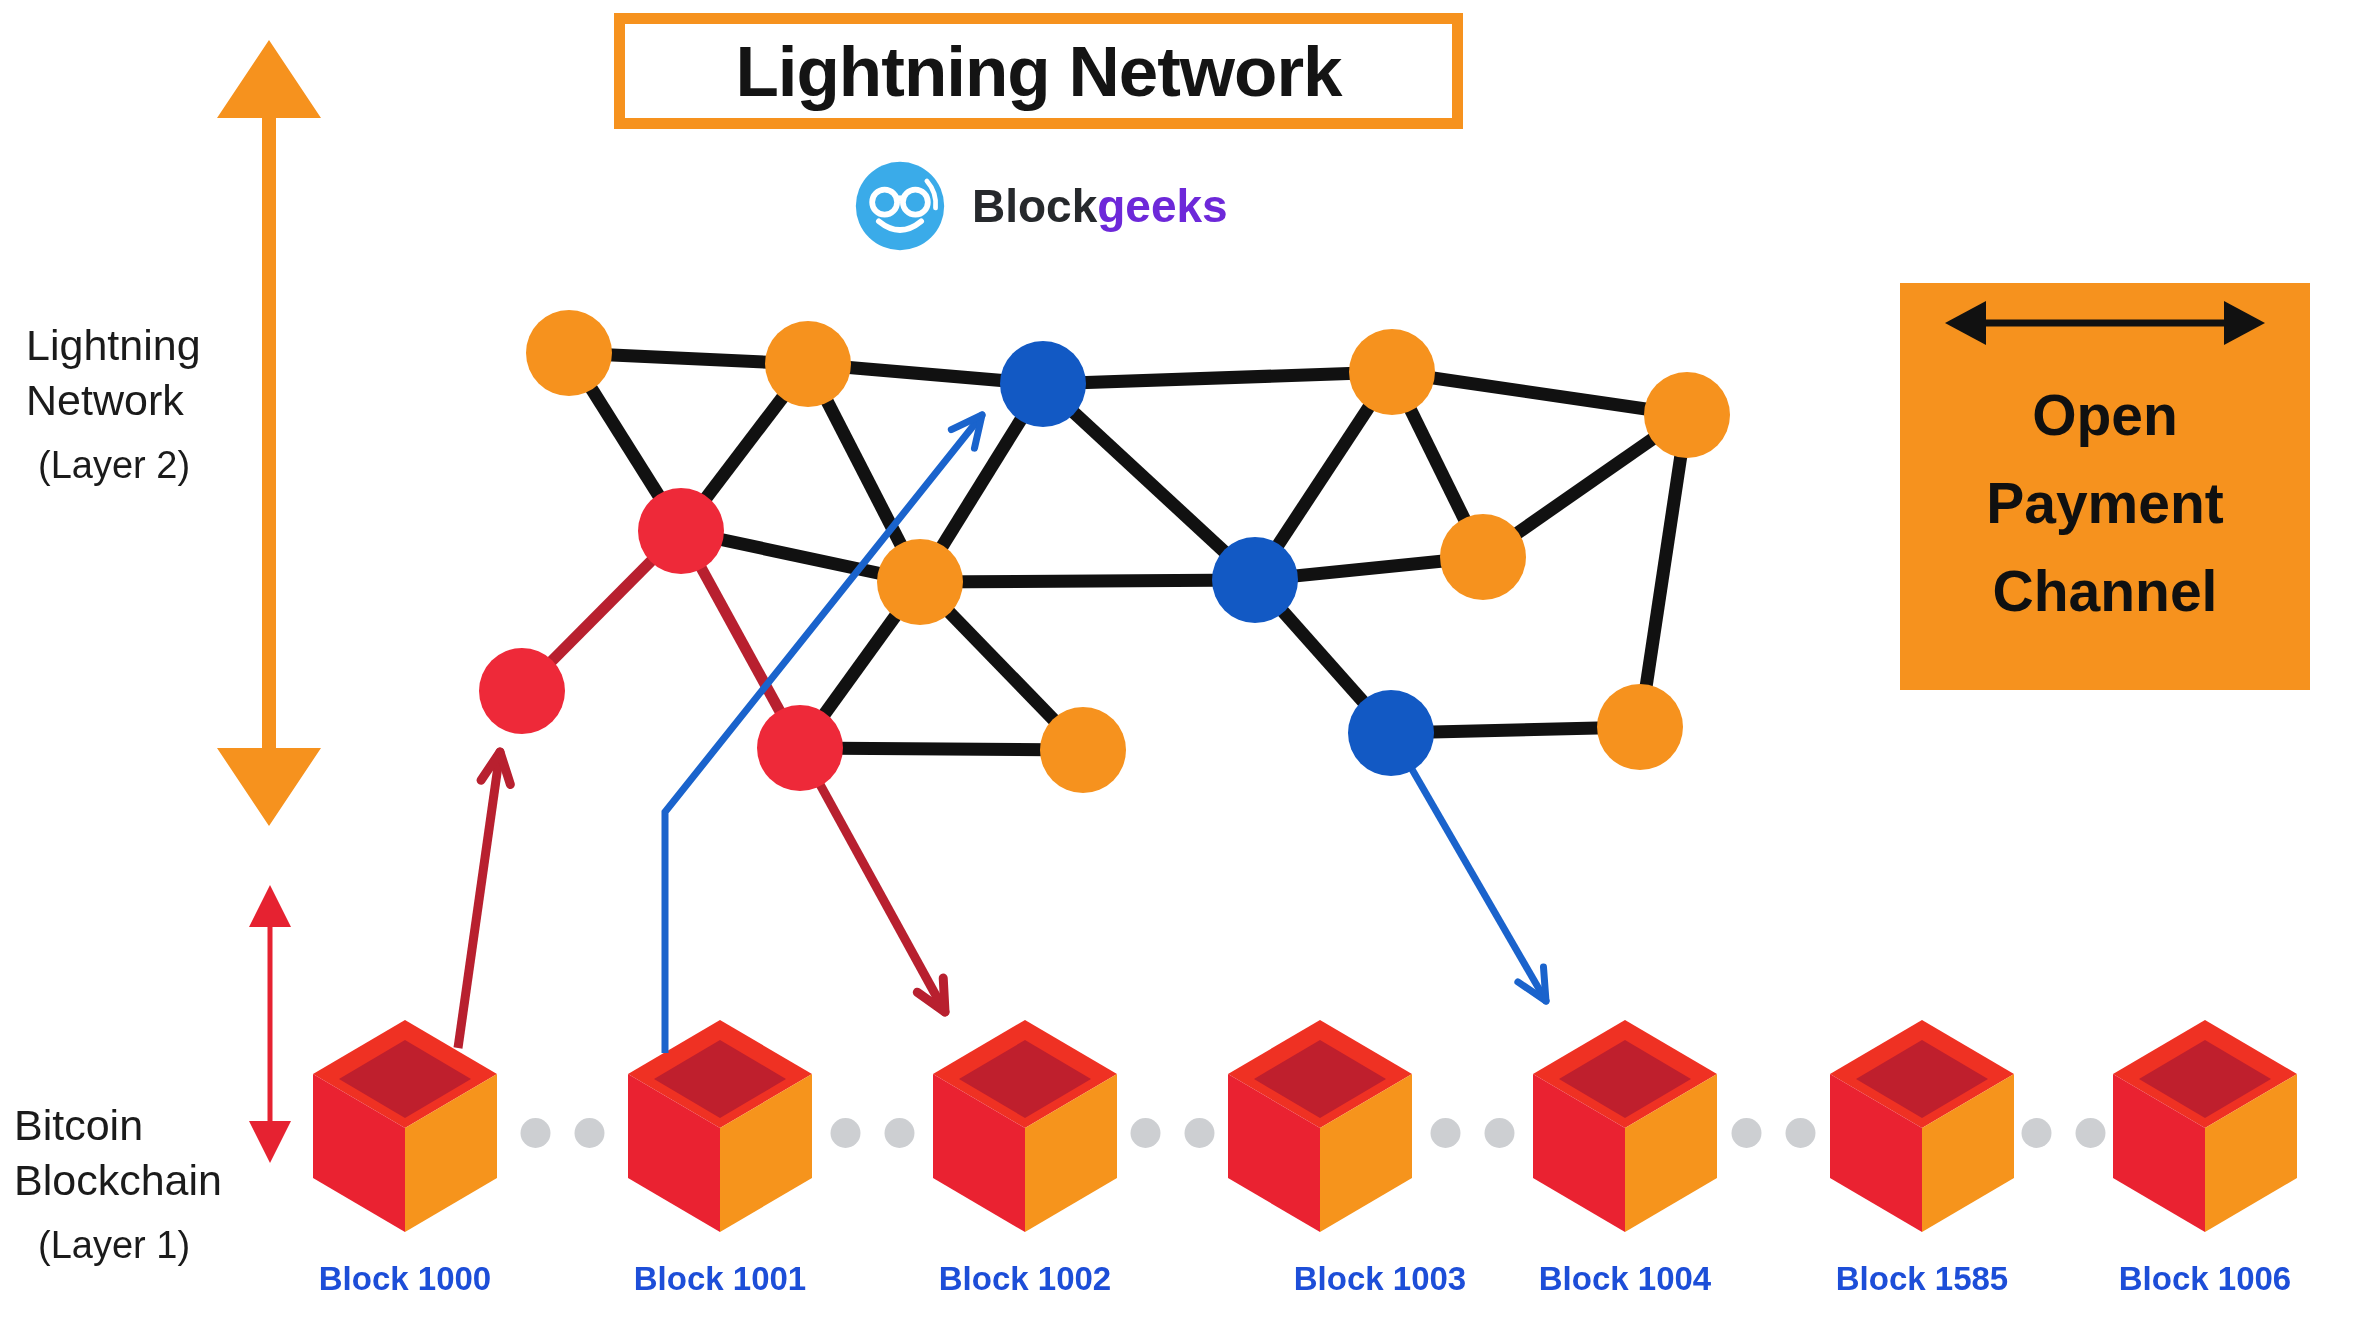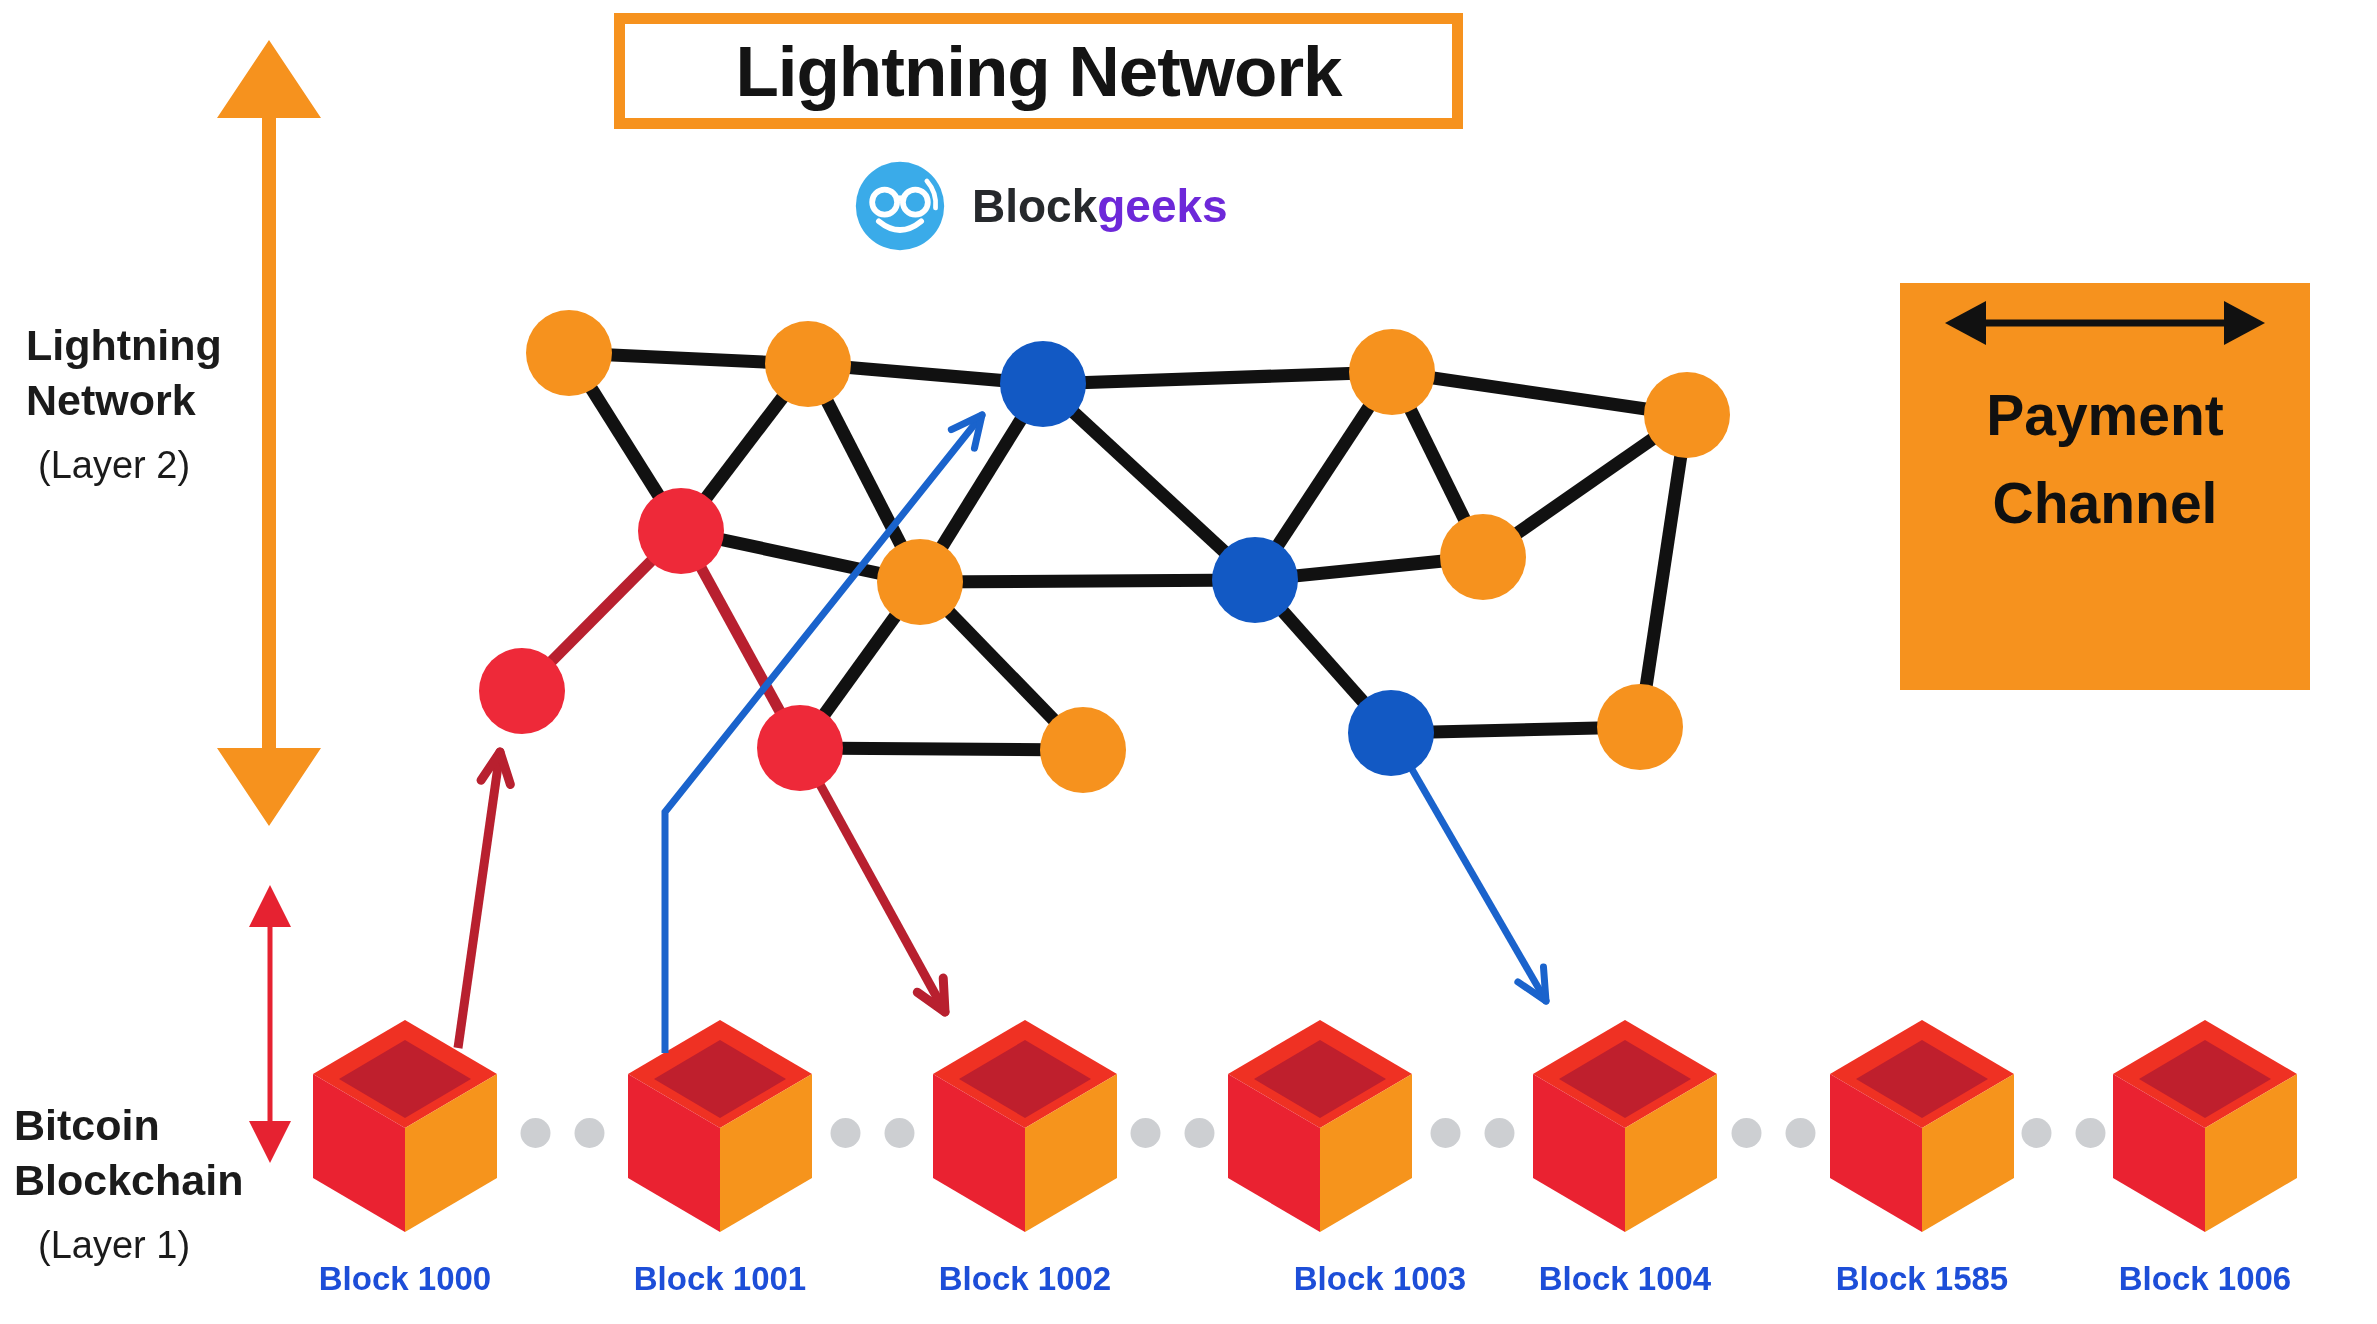--- a/index.html
+++ b/index.html
@@ -8,21 +8,21 @@
   .abs{position:absolute;}
   .title-box{left:614px;top:13px;width:849px;height:116px;box-sizing:border-box;
              border:11px solid #f6921e;background:#fff;display:flex;align-items:center;
              justify-content:center;font-size:71px;font-weight:800;color:#141414;
              letter-spacing:-1px;}
   .logo{left:852px;top:158px;display:flex;align-items:center;gap:24px;}
   .logo-text{font-size:46px;font-weight:700;letter-spacing:0;}
   .logo-black{color:#26292c;}
   .logo-blue{color:#6d28d9;}
   .side-label{color:#1b1b1b;}
-  .side-title{font-size:43px;font-weight:700;line-height:55px;}
+  .side-title{font-size:43px;font-weight:400;line-height:55px;}
   .side-sub{font-size:38px;font-weight:400;margin-top:16px;}
   .l2{left:26px;top:318px;}
   .l2 .side-sub{margin-left:12px;}
   .l1{left:14px;top:1098px;}
   .l1 .side-sub{margin-left:24px;}
   .channel-box{left:1900px;top:283px;width:410px;height:407px;background:#f6921e;
                display:flex;flex-direction:column;align-items:center;}
   .channel-text{font-size:57px;font-weight:800;color:#101010;line-height:88px;
                 text-align:center;margin-top:8px;}
   .block-label{position:absolute;top:1260px;width:280px;margin-left:-140px;text-align:center;
@@ -163,20 +163,21 @@
     <div class="side-sub">(Layer 1)</div>
   </div>
 
   <div class="abs channel-box">
     <svg width="410" height="80" viewBox="0 0 410 80">
       <line x1="80" y1="40" x2="330" y2="40" stroke-width="7" stroke="#111111"></line>
       <polygon points="45,40 86,18 86,62" fill="#111111"></polygon>
       <polygon points="365,40 324,18 324,62" fill="#111111"></polygon>
     </svg>
     <div class="channel-text">
+      <div>Open</div>
       <div>Payment</div>
       <div>Channel</div>
     </div>
   </div>
 
   <div class="block-label" style="left: 405px;">Block 1000</div>
   <div class="block-label" style="left: 720px;">Block 1001</div>
   <div class="block-label" style="left: 1025px;">Block 1002</div>
   <div class="block-label" style="left: 1380px;">Block 1003</div>
   <div class="block-label" style="left: 1625px;">Block 1004</div>

